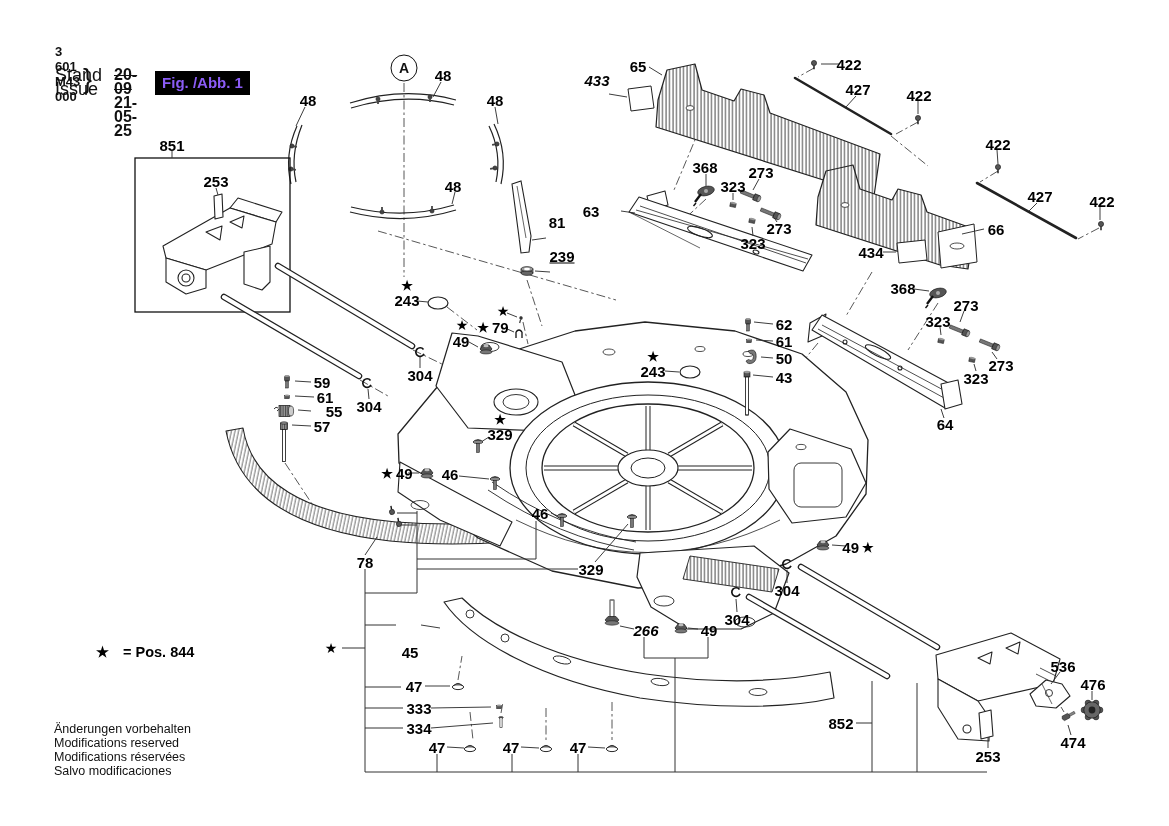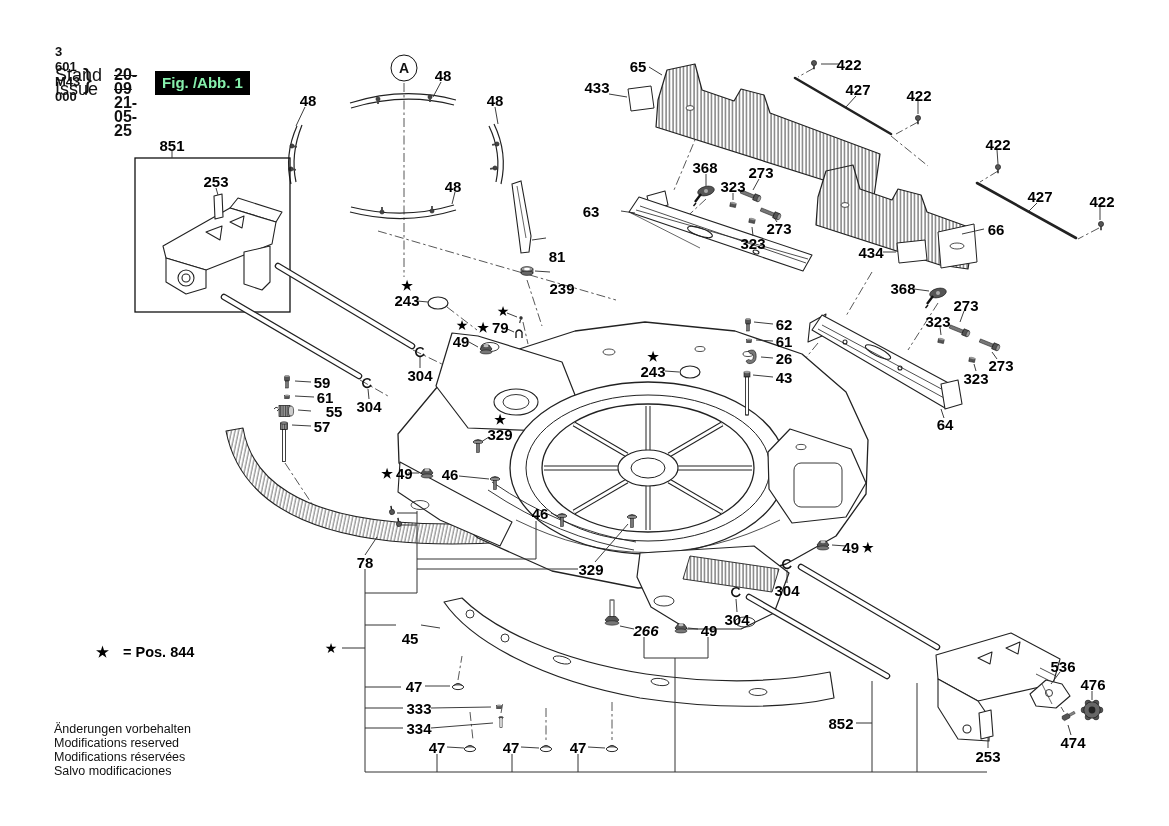--- a/index.html
+++ b/index.html
@@ -18,21 +18,21 @@
   #view-marker{position:absolute;left:404px;top:68px;width:25px;height:25px;
           transform:translate(-50%,-50%);border:1.6px solid #111;border-radius:50%;
           text-align:center;line-height:25px;font-weight:bold;font-size:14px;color:#111;}
   #title-block{position:absolute;left:0;top:0;color:#111;}
   #part-number{position:absolute;left:55px;top:44px;font-size:13px;font-weight:bold;}
   #rev-labels{position:absolute;left:55px;top:68px;font-size:18px;font-weight:normal;line-height:14px;}
   #rev-brace{position:absolute;left:83px;top:64px;font-size:27px;font-weight:normal;}
   #rev-values{position:absolute;left:114px;top:68px;font-size:16px;font-weight:bold;line-height:14px;}
   #stand-value{text-decoration:line-through;}
   #figure-box{position:absolute;left:155px;top:71px;width:95px;height:24px;
-          background:#000;color:#86efac;font-size:15px;font-weight:bold;
+          background:#000;color:#8b5cf6;font-size:15px;font-weight:bold;
           text-align:center;line-height:24px;}
   #legend{position:absolute;left:96px;top:644px;font-size:14.5px;font-weight:bold;color:#000;
           display:flex;gap:14px;align-items:center;}
   #footnotes{position:absolute;left:54px;top:722px;font-size:12.5px;color:#111;line-height:14px;}
 </style>
 </head>
 <body>
 
 <div id="canvas">
 
@@ -487,21 +487,21 @@
       </div>
       <div class="plabel" style="left: 172px; top: 145px;">
         <span>851</span>
       </div>
       <div class="plabel" style="left: 216px; top: 181px;">
         <span>253</span>
       </div>
       <div class="plabel" style="left: 638px; top: 66px;">
         <span>65</span>
       </div>
-      <div class="plabel" style="left: 597px; top: 87px;">
+      <div class="plabel" style="left: 597px; top: 80px; font-style: italic;">
         <span>433</span>
       </div>
       <div class="plabel" style="left: 849px; top: 64px;">
         <span>422</span>
       </div>
       <div class="plabel" style="left: 858px; top: 89px;">
         <span>427</span>
       </div>
       <div class="plabel" style="left: 919px; top: 95px;">
         <span>422</span>
@@ -550,24 +550,24 @@
       </div>
       <div class="plabel" style="left: 1001px; top: 365px;">
         <span>273</span>
       </div>
       <div class="plabel" style="left: 976px; top: 378px;">
         <span>323</span>
       </div>
       <div class="plabel" style="left: 945px; top: 424px;">
         <span>64</span>
       </div>
-      <div class="plabel" style="left: 557px; top: 256px;">
+      <div class="plabel" style="left: 557px; top: 222px;">
         <span>81</span>
       </div>
-      <div class="plabel" style="left: 562px; top: 288px;">
+      <div class="plabel" style="left: 562px; top: 256px; text-decoration: underline;">
         <span>239</span>
       </div>
       <div class="plabel" style="left: 407px; top: 300px;">
         <span>243</span>
         <span class="star-above">★</span>
       </div>
       <div class="plabel" style="left: 493px; top: 327px;">
         <span class="star-inline">★</span>
         <span>79</span>
       </div>
@@ -592,21 +592,21 @@
       <div class="plabel" style="left: 369px; top: 406px;">
         <span>304</span>
       </div>
       <div class="plabel" style="left: 784px; top: 324px;">
         <span>62</span>
       </div>
       <div class="plabel" style="left: 784px; top: 341px;">
         <span>61</span>
       </div>
       <div class="plabel" style="left: 784px; top: 358px;">
-        <span>26</span>
+        <span>50</span>
       </div>
       <div class="plabel" style="left: 784px; top: 377px;">
         <span>43</span>
       </div>
       <div class="plabel" style="left: 653px; top: 371px;">
         <span>243</span>
         <span class="star-above">★</span>
       </div>
       <div class="plabel" style="left: 500px; top: 434px;">
         <span>329</span>
@@ -621,21 +621,21 @@
       </div>
       <div class="plabel" style="left: 540px; top: 513px;">
         <span>46</span>
       </div>
       <div class="plabel" style="left: 591px; top: 569px;">
         <span>329</span>
       </div>
       <div class="plabel" style="left: 365px; top: 562px;">
         <span>78</span>
       </div>
-      <div class="plabel" style="left: 410px; top: 638px;">
+      <div class="plabel" style="left: 410px; top: 652px;">
         <span>45</span>
       </div>
       <div class="plabel" style="left: 414px; top: 686px;">
         <span>47</span>
       </div>
       <div class="plabel" style="left: 419px; top: 708px;">
         <span>333</span>
       </div>
       <div class="plabel" style="left: 419px; top: 728px;">
         <span>334</span>

